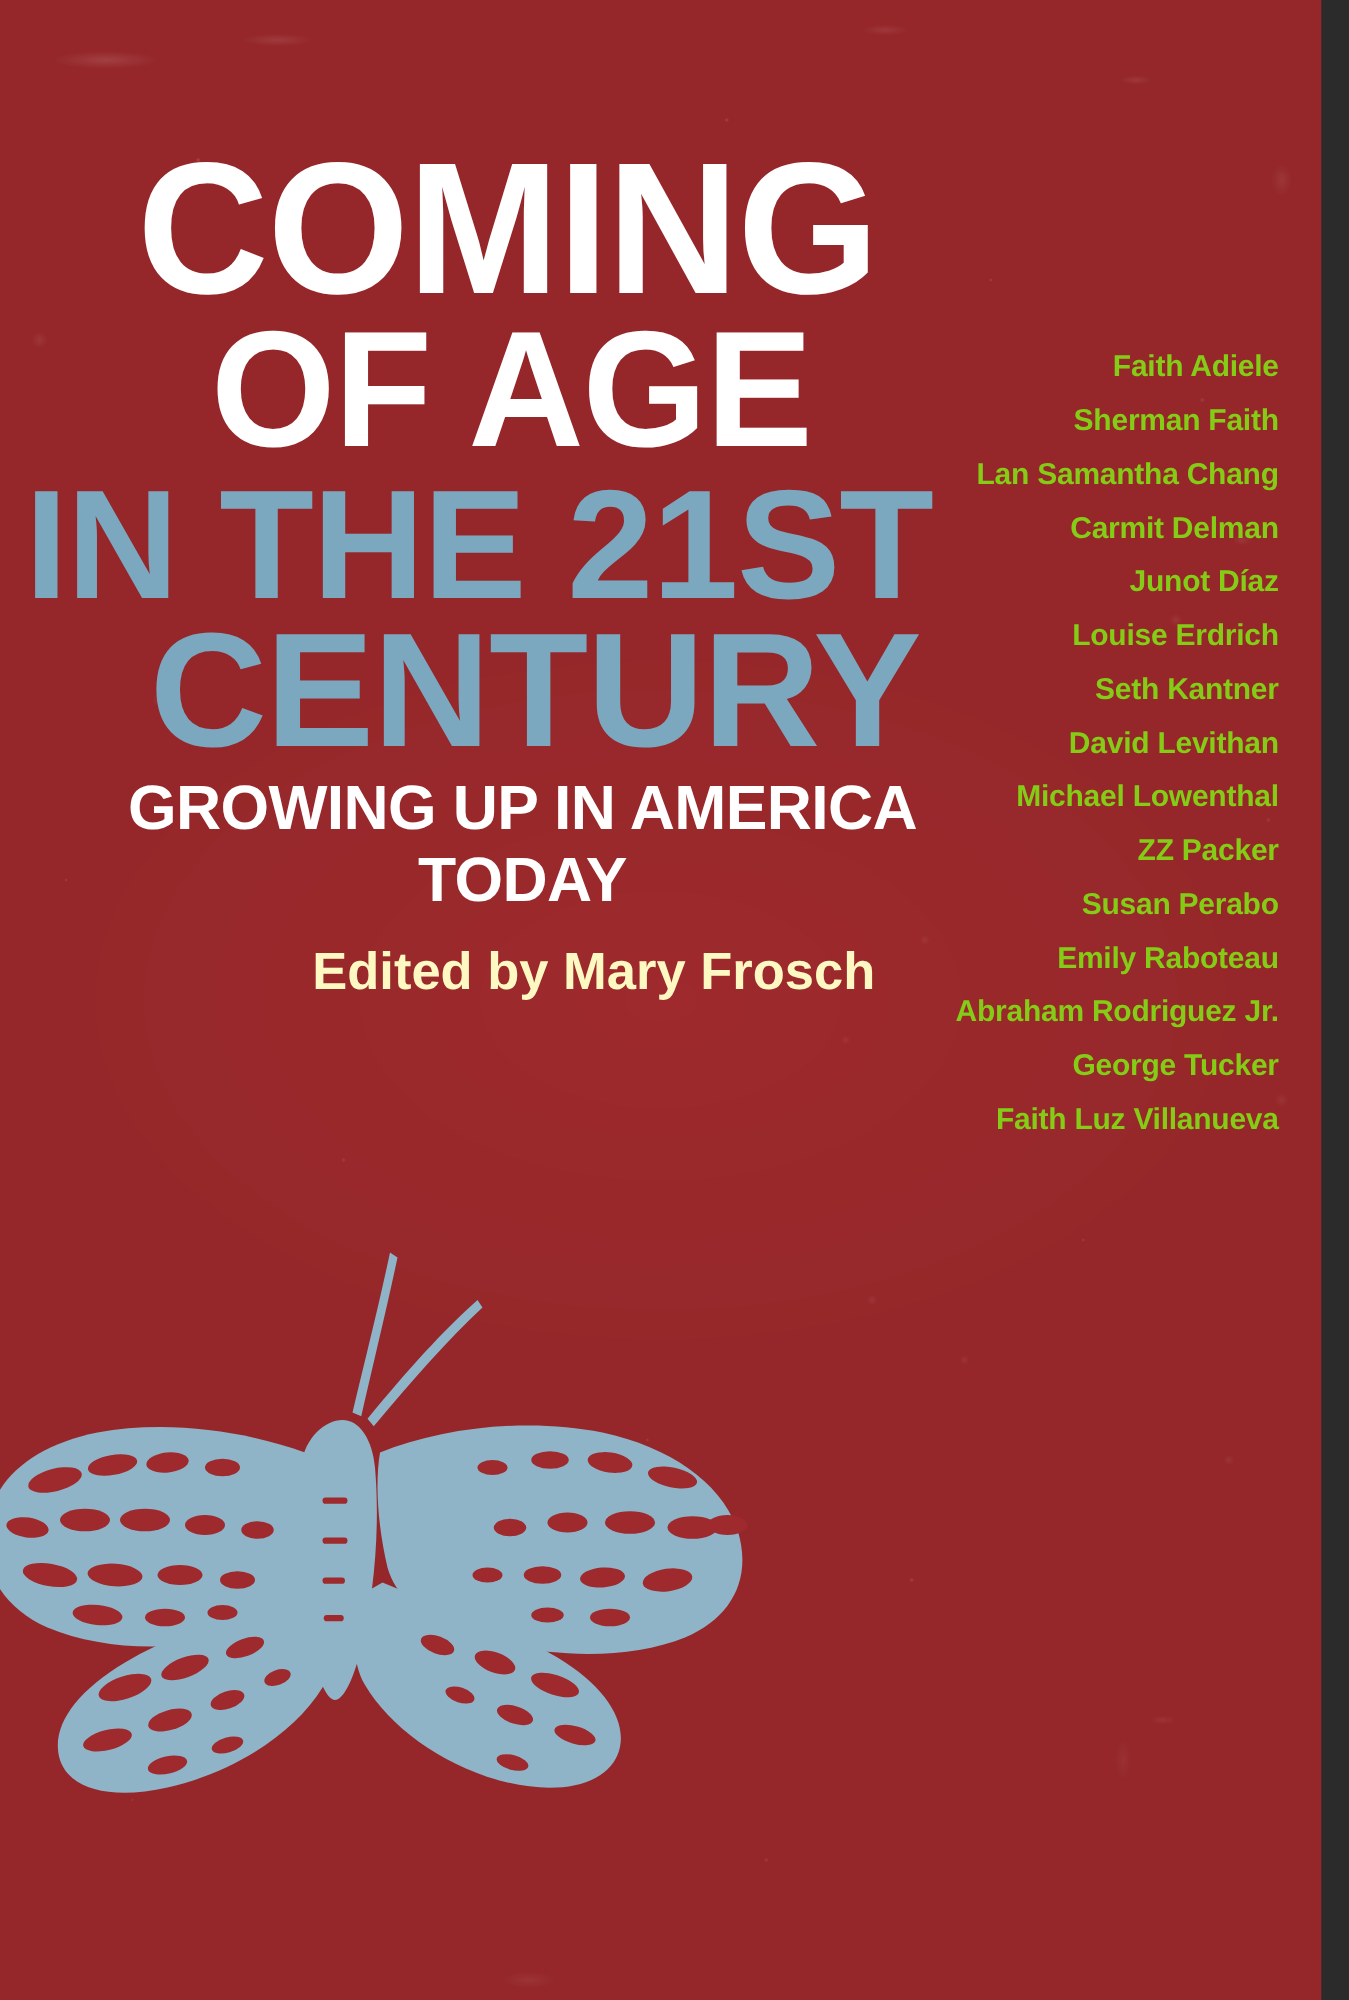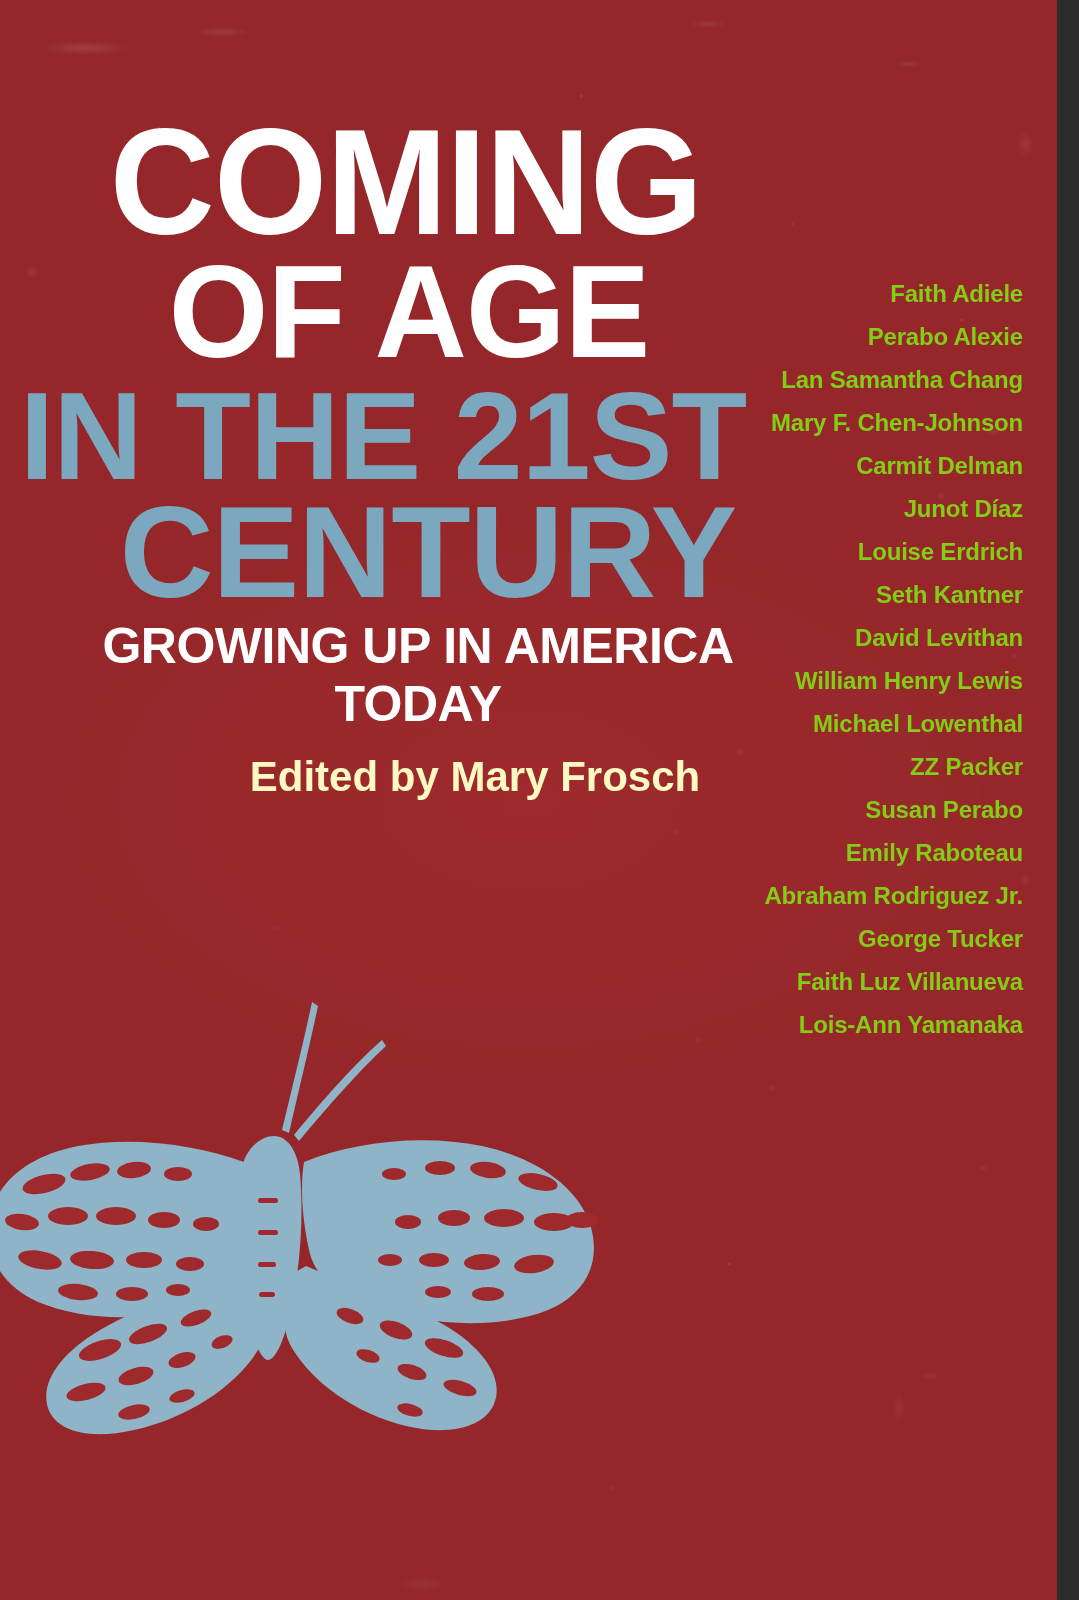--- a/index.html
+++ b/index.html
@@ -246,32 +246,29 @@
     <div class="line-coming">COMING</div>
     <div class="line-ofage">OF AGE</div>
     <div class="line-inthe">IN THE 21ST</div>
     <div class="line-century">CENTURY</div>
     <div class="subtitle">GROWING UP IN AMERICA TODAY</div>
     <div class="editor">Edited by Mary Frosch</div>
   </div>
 
   <div class="contributors">
     <div class="contributor">Faith Adiele</div>
-    <div class="contributor">Perabo Alexie</div>
+    <div class="contributor">Sherman Faith</div>
     <div class="contributor">Lan Samantha Chang</div>
-    <div class="contributor">Mary F. Chen-Johnson</div>
     <div class="contributor">Carmit Delman</div>
     <div class="contributor">Junot Díaz</div>
     <div class="contributor">Louise Erdrich</div>
     <div class="contributor">Seth Kantner</div>
     <div class="contributor">David Levithan</div>
-    <div class="contributor">William Henry Lewis</div>
     <div class="contributor">Michael Lowenthal</div>
     <div class="contributor">ZZ Packer</div>
     <div class="contributor">Susan Perabo</div>
     <div class="contributor">Emily Raboteau</div>
     <div class="contributor">Abraham Rodriguez Jr.</div>
     <div class="contributor">George Tucker</div>
     <div class="contributor">Faith Luz Villanueva</div>
-    <div class="contributor">Lois-Ann Yamanaka</div>
   </div>
 
 </div>
 
 </body></html>

